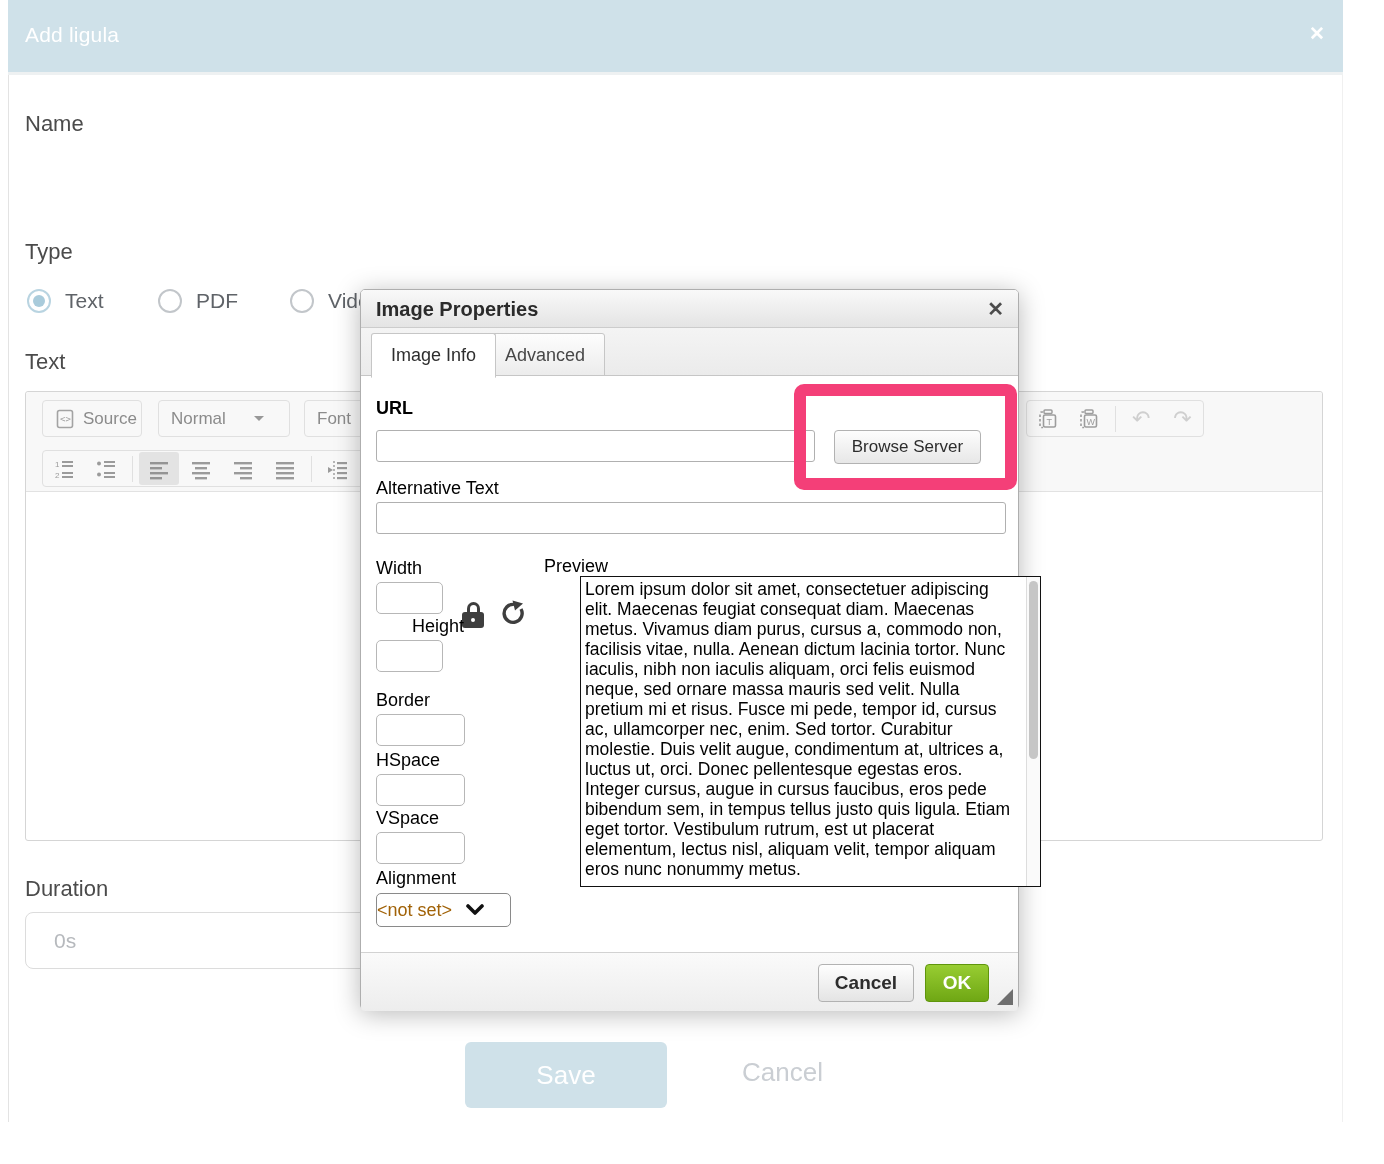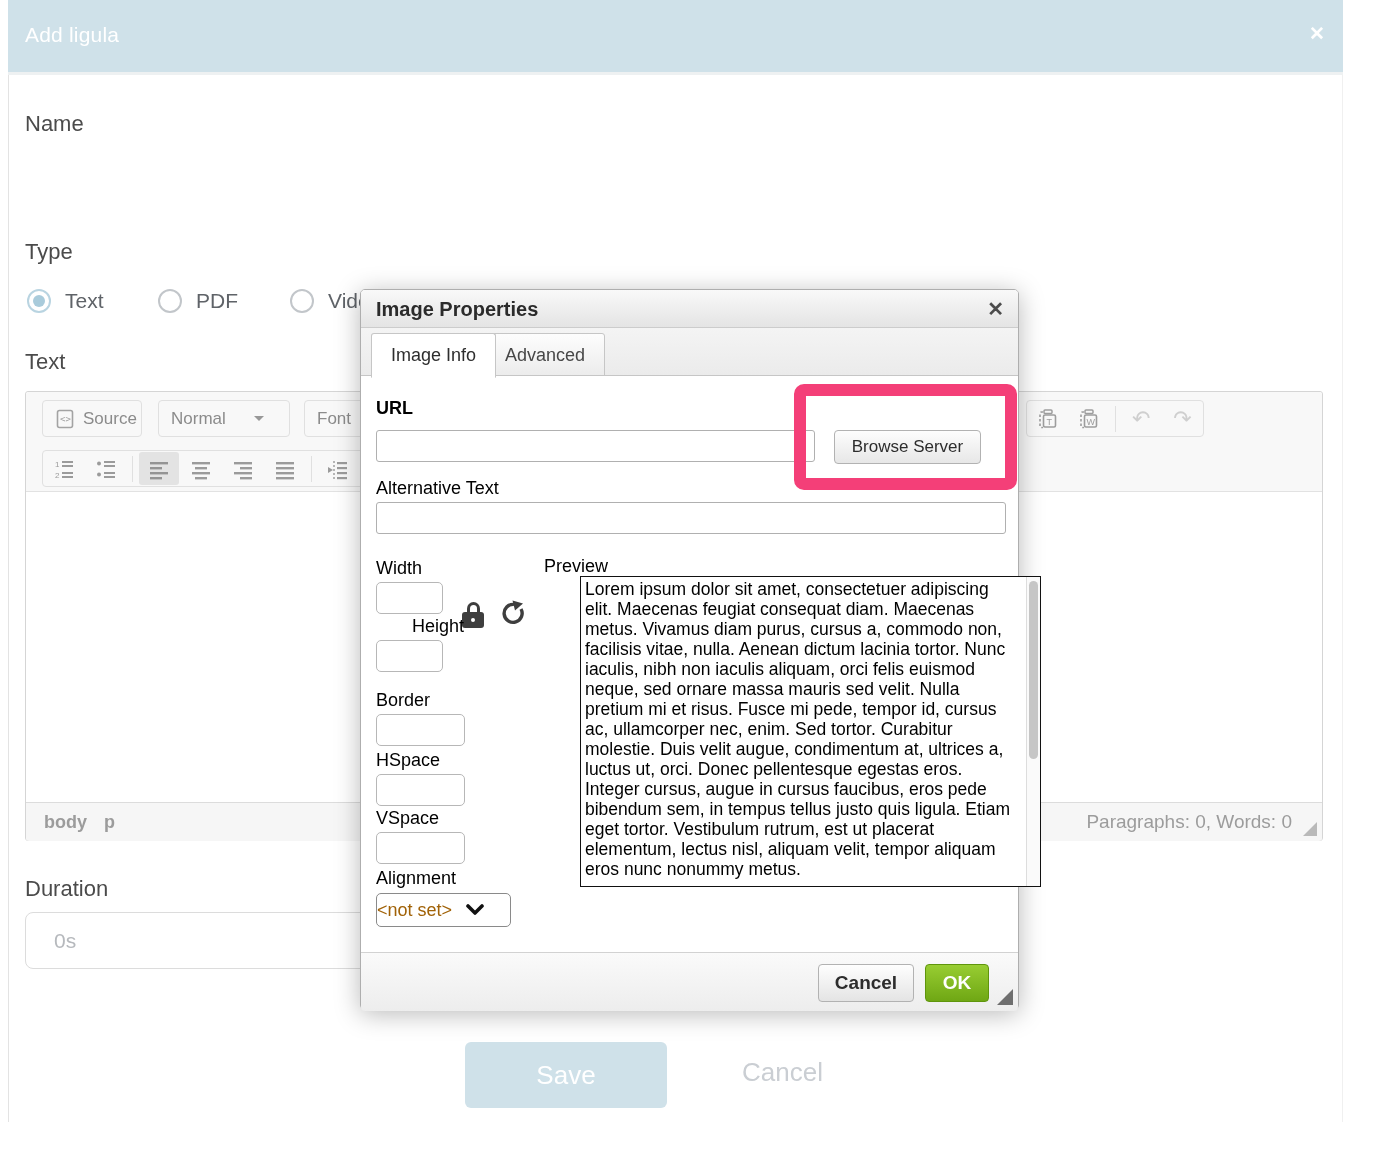--- a/index.html
+++ b/index.html
@@ -284,26 +284,20 @@
               <rect x="10" y="9" width="10" height="2.2" fill="#9b9b9b"></rect>
             <rect x="10" y="14" width="10" height="2.2" fill="#9b9b9b"></rect>
               <rect x="10" y="19" width="10" height="2.2" fill="#9b9b9b"></rect>
           </svg>
         </div>
       </div>
     </div>
 
     <div class="ed-content"></div>
 
-    <div class="ed-status">
-      <span class="path-item" style="margin-left:18px;">body</span>
-      <span class="path-item" style="margin-left:17px;">p</span>
-      <span class="word-count">Paragraphs: 0, Words: 0</span>
-      <div class="ed-resize"></div>
-    </div>
   </div>
 
   <div class="lbl" style="left:25px; top:876px;">Duration</div>
   <input class="big-input" style="left: 25px; top: 912px; width: 700px; height: 57px;" placeholder="0s">
 
   <button class="save-btn">Save</button>
   <div class="cancel-link">Cancel</div>
 
   <div class="dialog">
     <div class="dlg-header">

